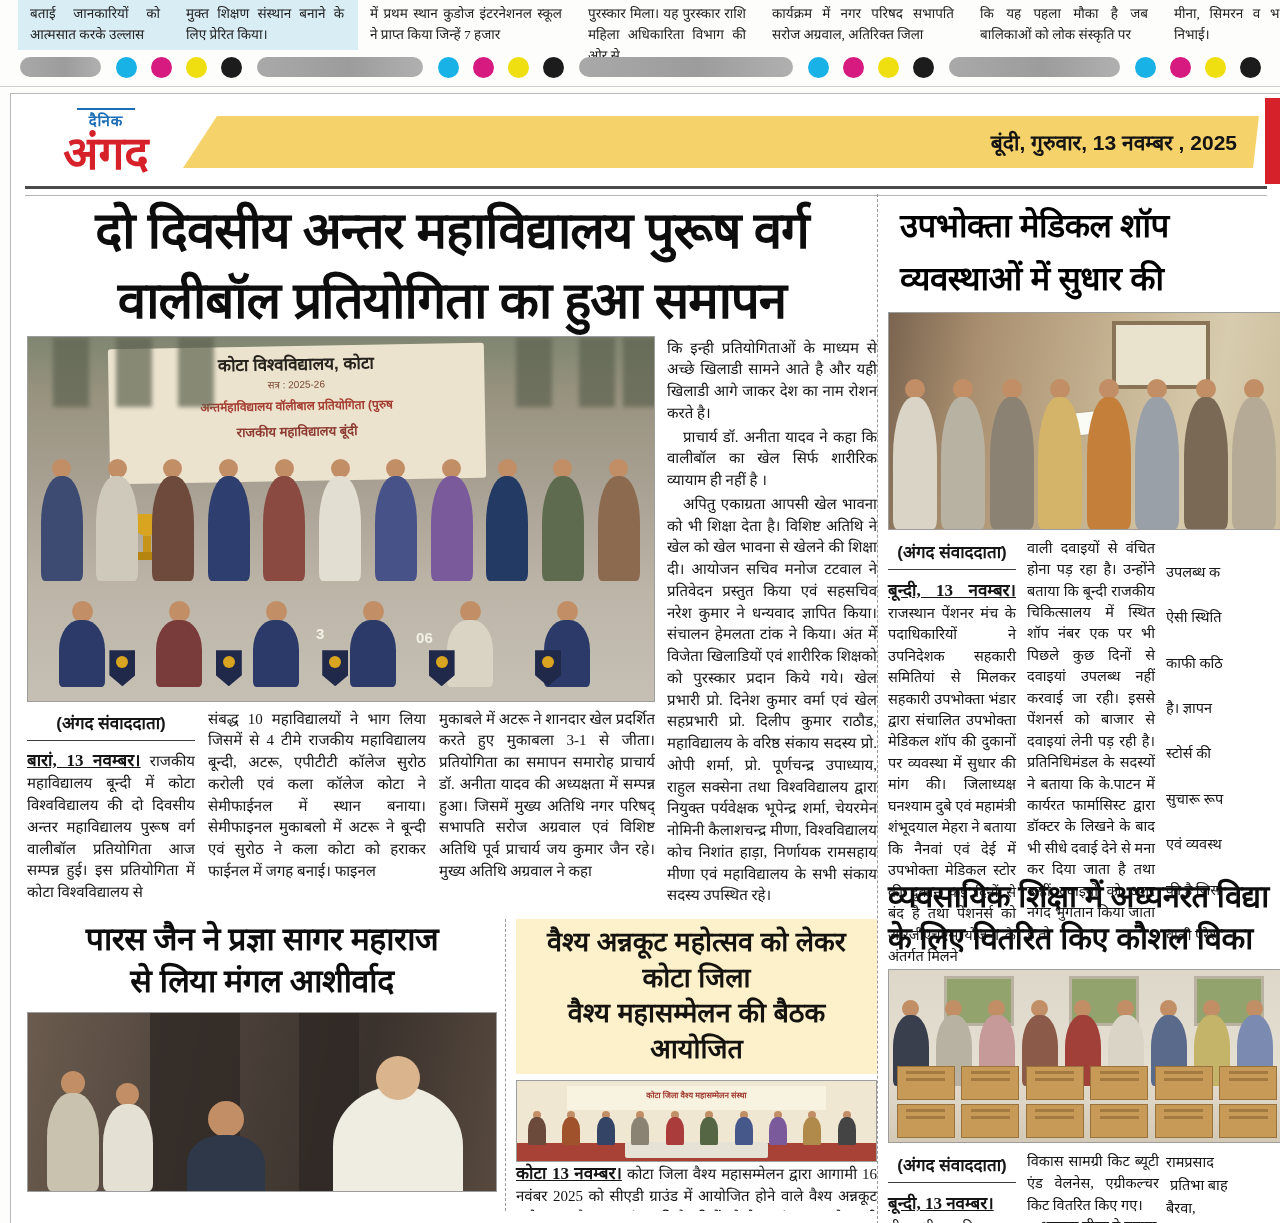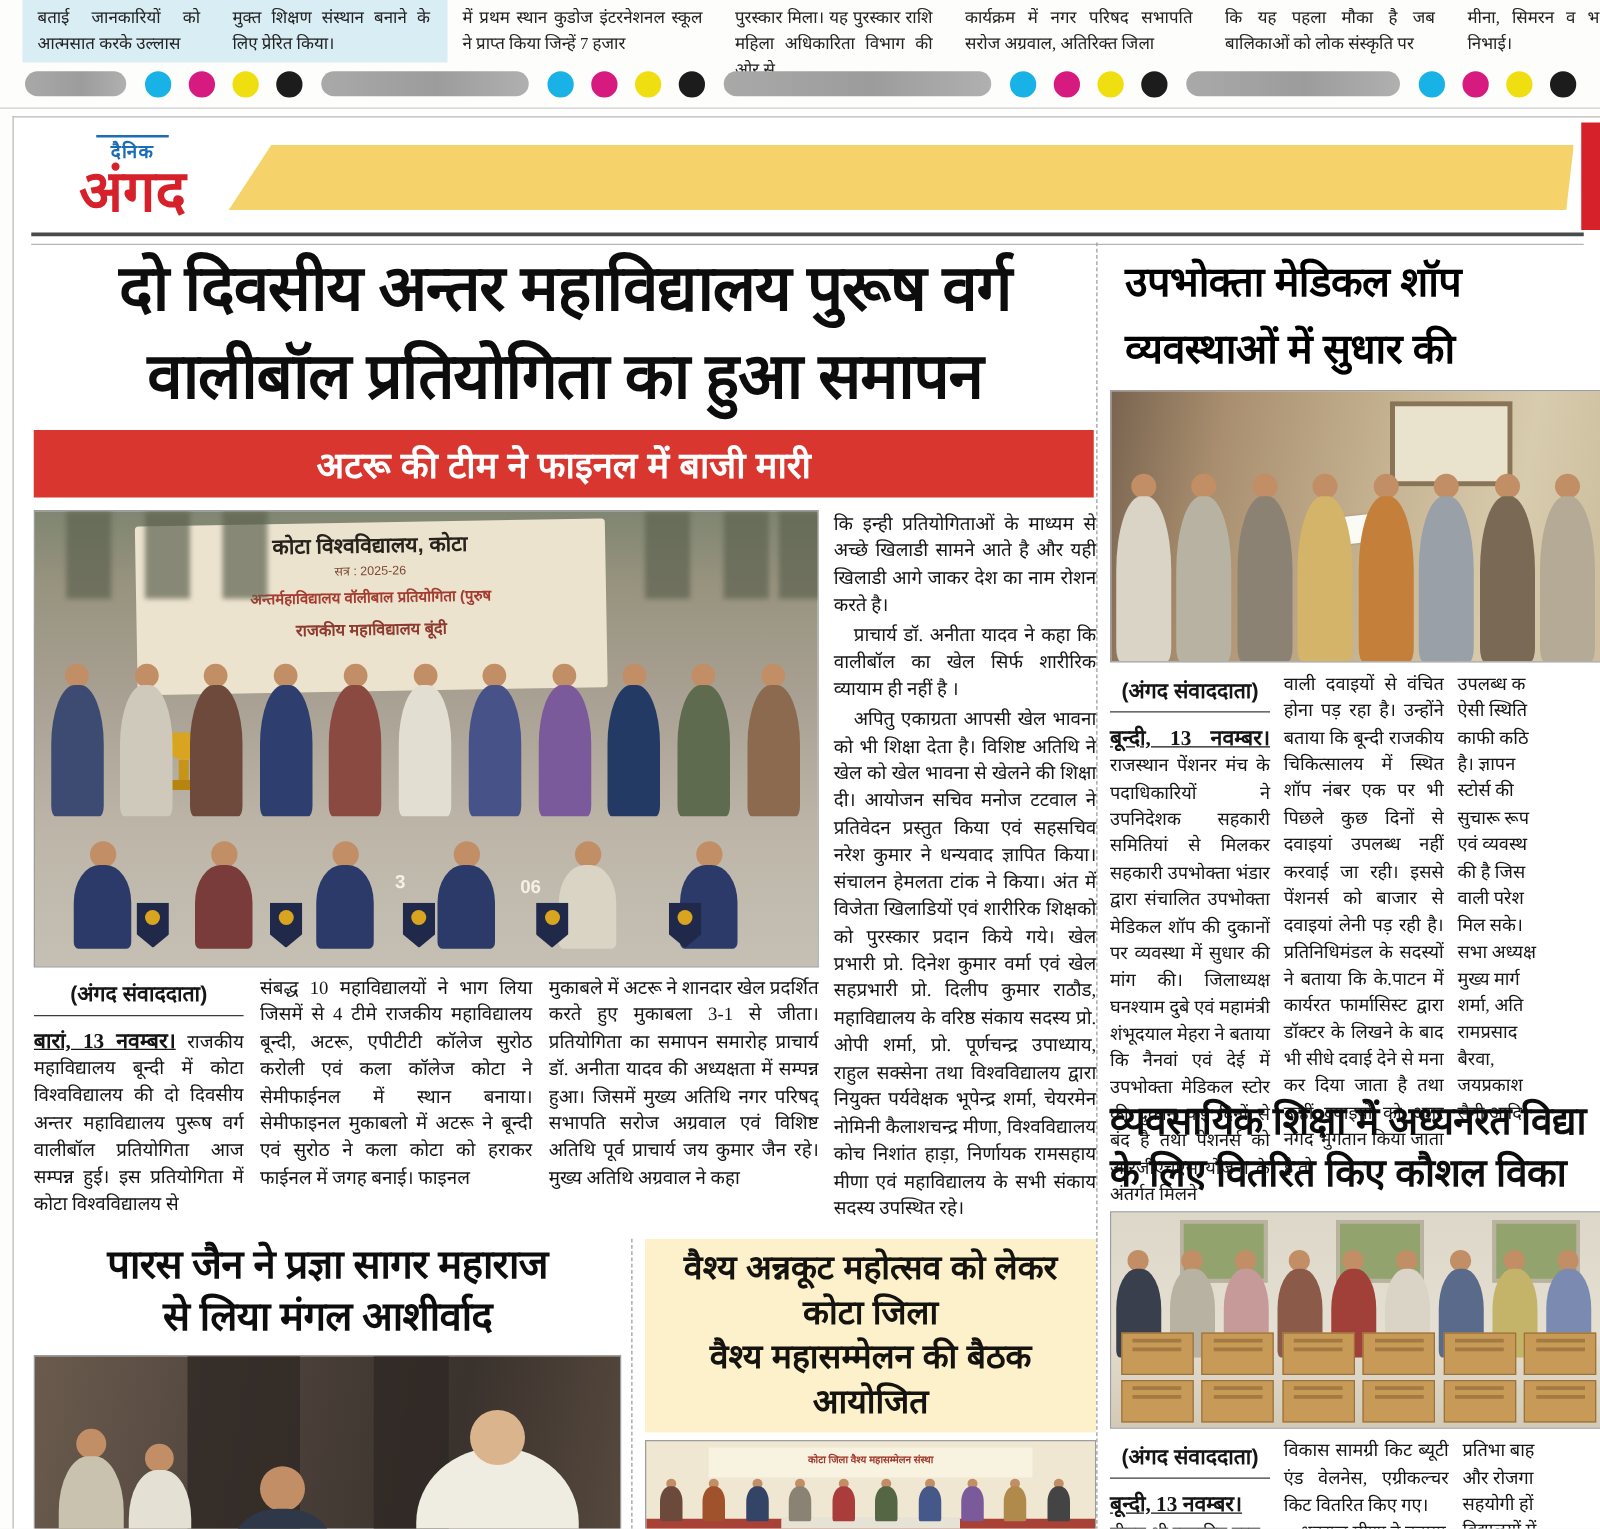--- a/index.html
+++ b/index.html
@@ -97,21 +97,21 @@
   .red-head{font-family:"Liberation Sans","DejaVu Sans",sans-serif;font-weight:bold;font-size:33px;
             color:#000000;line-height:1.6;white-space:nowrap;padding:4px 0 6px 12px;letter-spacing:-0.5px;}
   .ph-office{height:216px;background:linear-gradient(100deg,#7a6450 0%,#a98f6f 22%,#c6b493 55%,#d8ccae 80%,#cbbd9d 100%);}
   .ph-office .win{position:absolute;top:8px;right:18%;width:90px;height:60px;background:#e9e2cc;border:4px solid #8a7458;}
   .paper{position:absolute;left:47%;top:46%;width:34px;height:22px;background:#fbfbf6;transform:rotate(-6deg);box-shadow:0 0 2px #0003;}
   .rtext{display:flex;gap:11px;margin-top:8px;height:328px;}
   .rtext .c1{width:128px;}
   .rtext .c2{width:128px;}
   .rtext .c3{flex:1;}
   .rtext .body-t{font-size:14.5px;line-height:1.48;}
-  .clipline{white-space:nowrap;font-size:14.5px;line-height:1.48;}
+  .clipline{white-space:nowrap;font-size:14.5px;line-height:1.48;margin-top:24px;}
   .kits-head{font-family:"Liberation Sans","DejaVu Sans",sans-serif;font-weight:bold;font-size:31px;
              color:#0d0d0d;line-height:1.38;white-space:nowrap;margin:10px 0 8px;letter-spacing:-0.5px;}
   .ph-kits{height:172px;background:linear-gradient(#ddd7ca 0%,#e5dfd2 55%,#d3c9b6 100%);}
   .ph-kits .win{position:absolute;top:6px;width:64px;height:44px;background:#93a36e;border:3px solid #b9b2a0;}
   .kbox{position:absolute;background:#c89a58;border:1px solid #9a733c;box-sizing:border-box;}
   .kbox i{display:block;margin:4px auto 0;width:70%;height:3px;background:#8a6533;opacity:.6;}
   .krow{display:flex;gap:11px;margin-top:8px;}
   .krow .c1{width:128px;}
   .krow .c2{width:132px;}
   .krow .c3{flex:1;}
@@ -170,30 +170,30 @@
   <div class="hairline1"></div>
 
   <div class="sheet">
 
     <div class="masthead">
       <div class="yellowband"></div>
       <div class="logo">
         <span class="logo-top">दैनिक</span>
         <span class="logo-main">अंगद</span>
       </div>
+      <div class="m-date">बूंदी, गुरुवार, 13 नवम्बर , 2025</div>
       <div class="redbar"></div>
     </div>
     <div class="m-rule"></div>
 
     <div class="content">
 
       <div class="left-col">
         <div class="headline">दो दिवसीय अन्तर महाविद्यालय पुरूष वर्ग</div>
         <div class="headline">वालीबॉल प्रतियोगिता का हुआ समापन</div>
-        <div class="red-banner">अटरू की टीम ने फाइनल में बाजी मारी</div>
 
         <div class="row1">
           <div class="photo-stack">
             <div class="photo ph-volley" id="phVolley">
               <div class="v-banner">
                 <div class="v-b1">कोटा विश्वविद्यालय, कोटा</div>
                 <div class="v-b2">सत्र : 2025-26</div>
                 <div class="v-b3">अन्तर्महाविद्यालय वॉलीबाल प्रतियोगिता (पुरुष</div>
                 <div class="v-b4">राजकीय महाविद्यालय बूंदी</div>
               </div>

